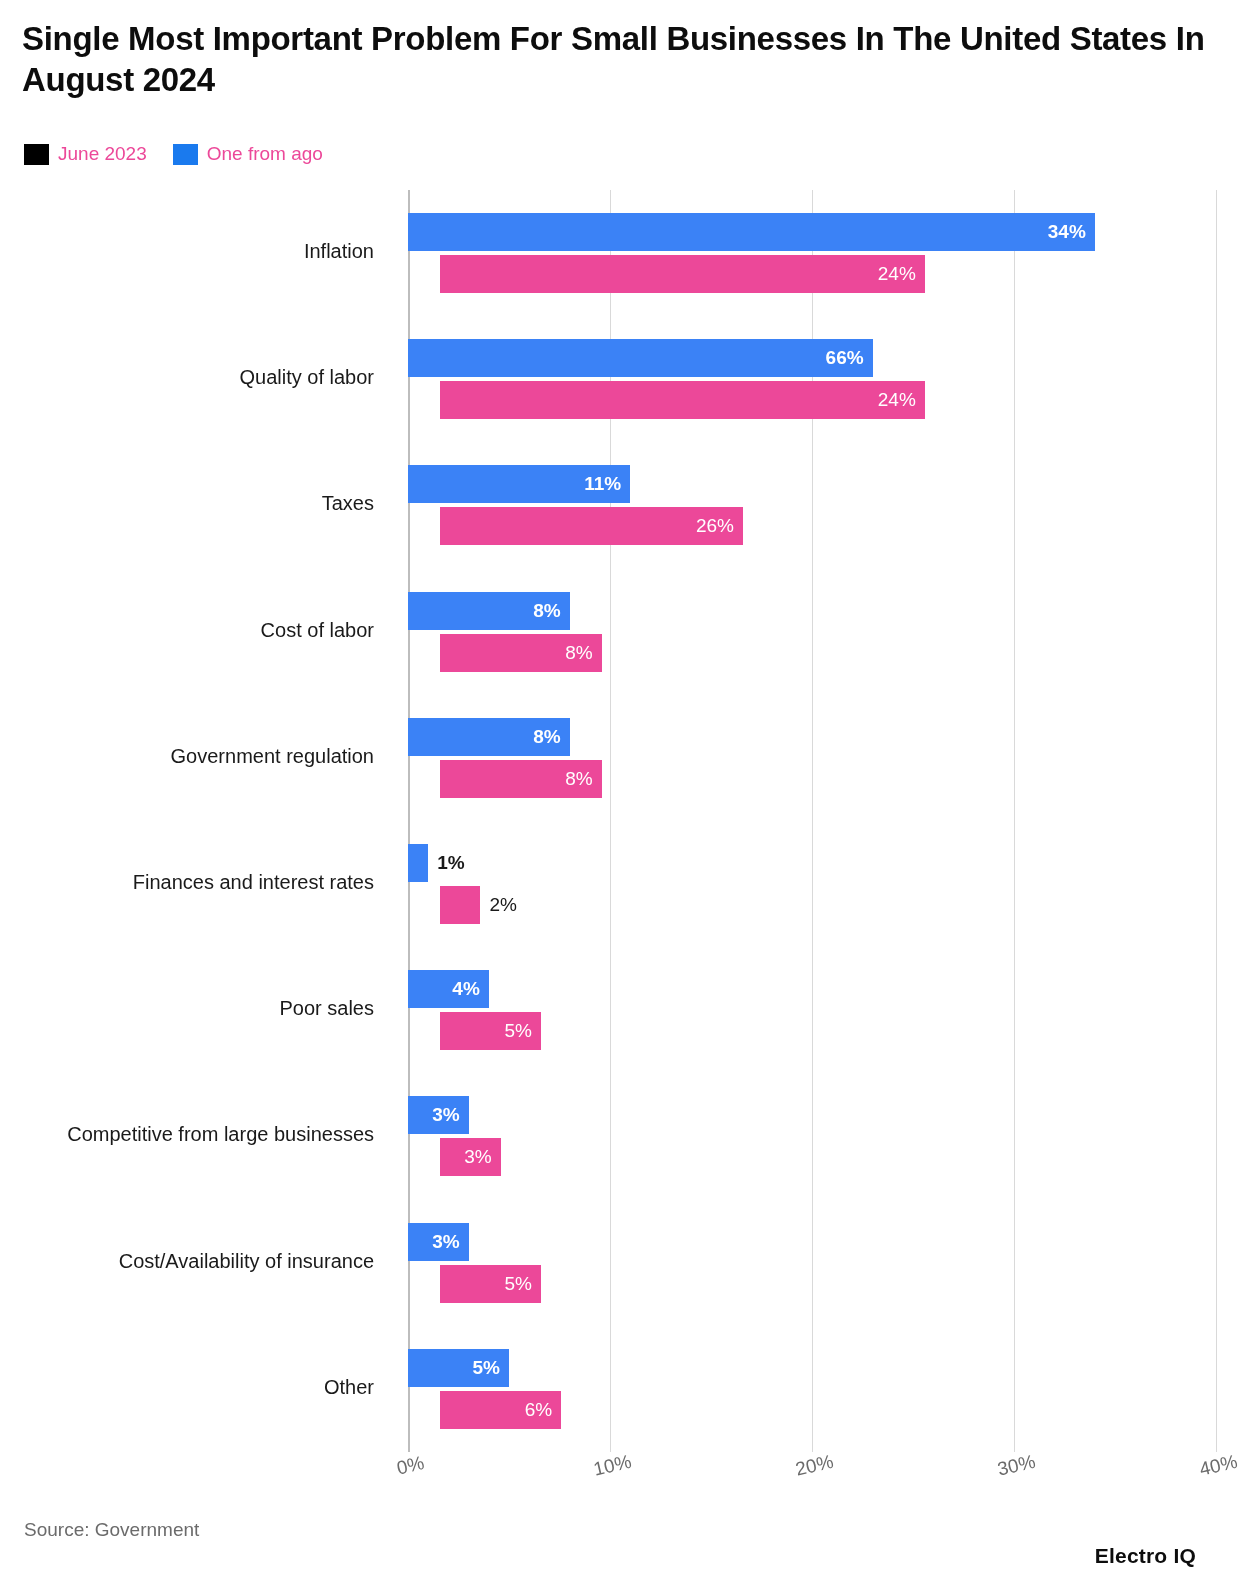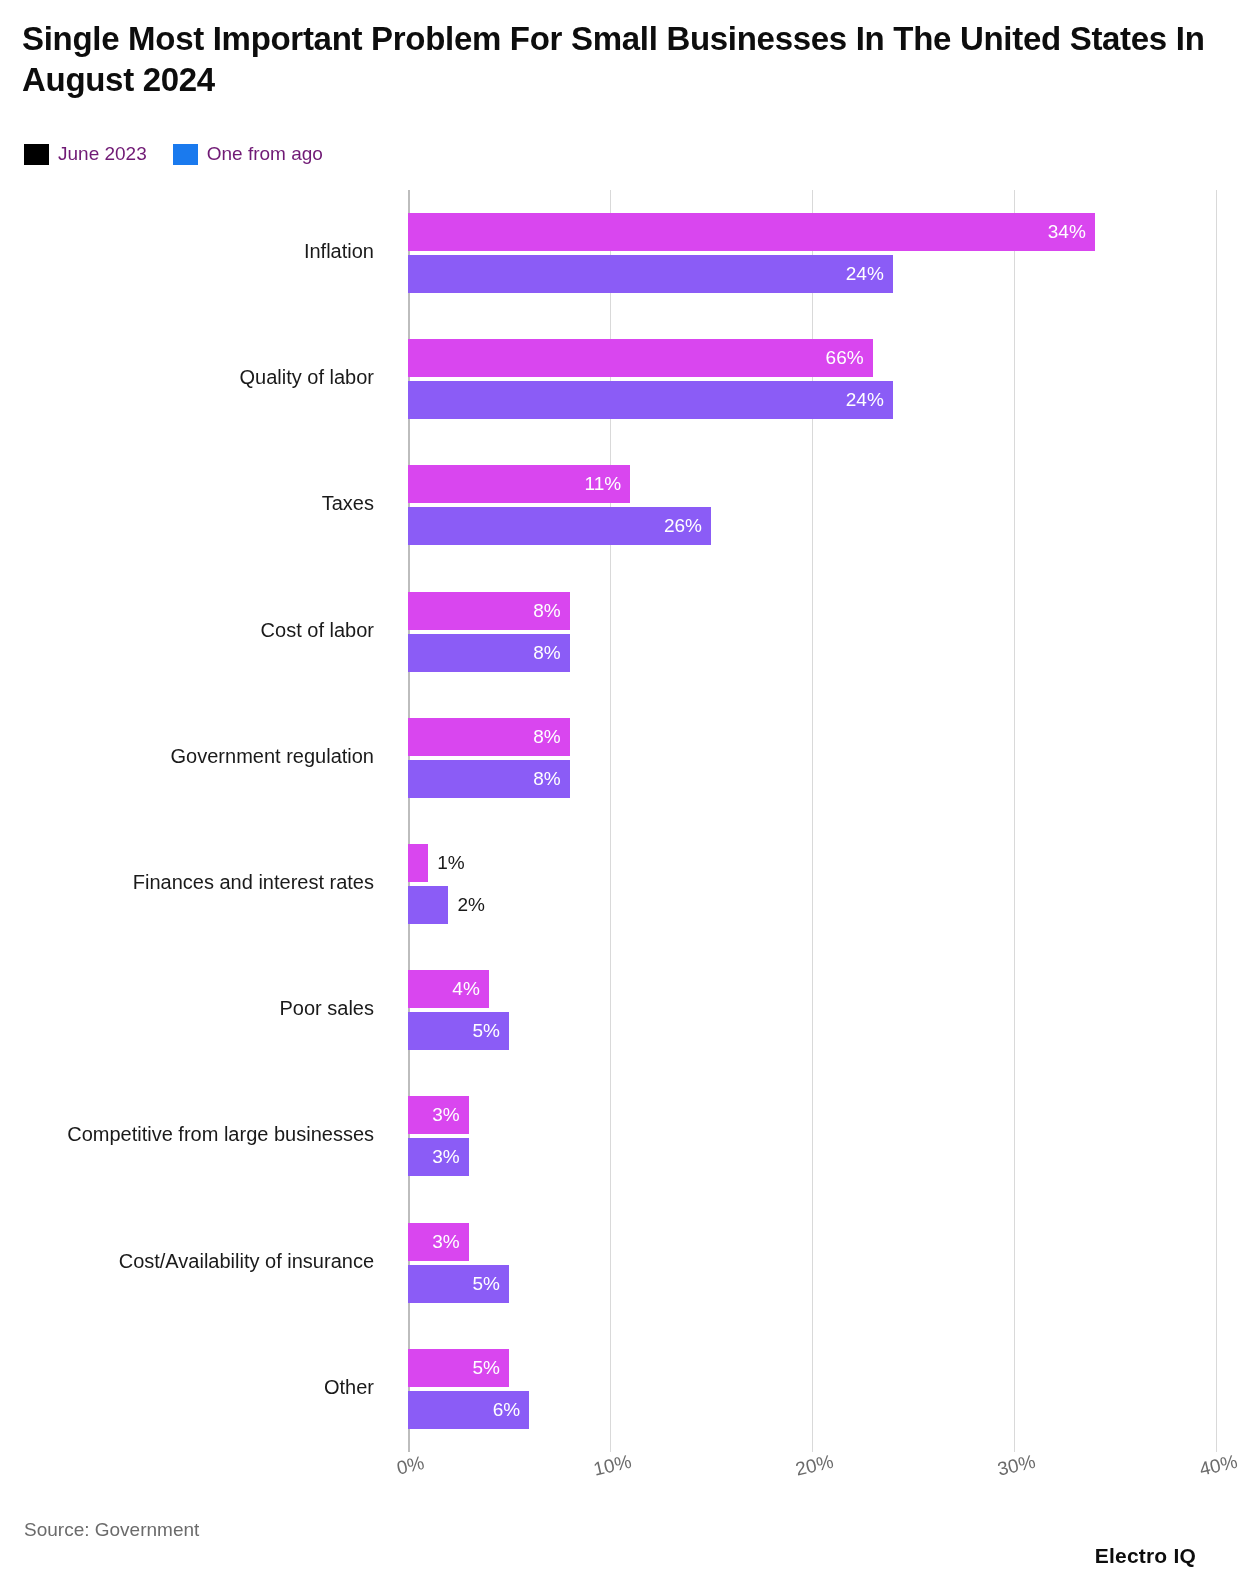--- a/index.html
+++ b/index.html
@@ -46,21 +46,21 @@
     align-items: center;
     gap: 9px;
   }
   .legend-swatch {
     width: 25px;
     height: 21px;
     display: block;
   }
   .legend-label {
     font-size: 19px;
-    color: #701a75;
+    color: #ec4899;
     text-align: right;
   }
   .chart-area {
     position: absolute;
     left: 0;
     top: 190px;
     width: 1240px;
     height: 1262px;
   }
   .plot {
@@ -108,22 +108,22 @@
     white-space: nowrap;
   }
   .bar {
     position: absolute;
     height: 38px;
     left: 0;
     display: flex;
     align-items: center;
     justify-content: flex-end;
   }
-  .bar.dark { background: #d946ef; }
-  .bar.blue { background: #8b5cf6; }
+  .bar.dark { background: #3b82f6; font-weight: bold; }
+  .bar.blue { background: #ec4899; margin-left: 32px; }
   .bar .val {
     font-size: 19px;
     padding-right: 9px;
     white-space: nowrap;
     color: #ffffff;
   }
   .bar .val.outside {
     position: absolute;
     left: 100%;
     padding-right: 0;

